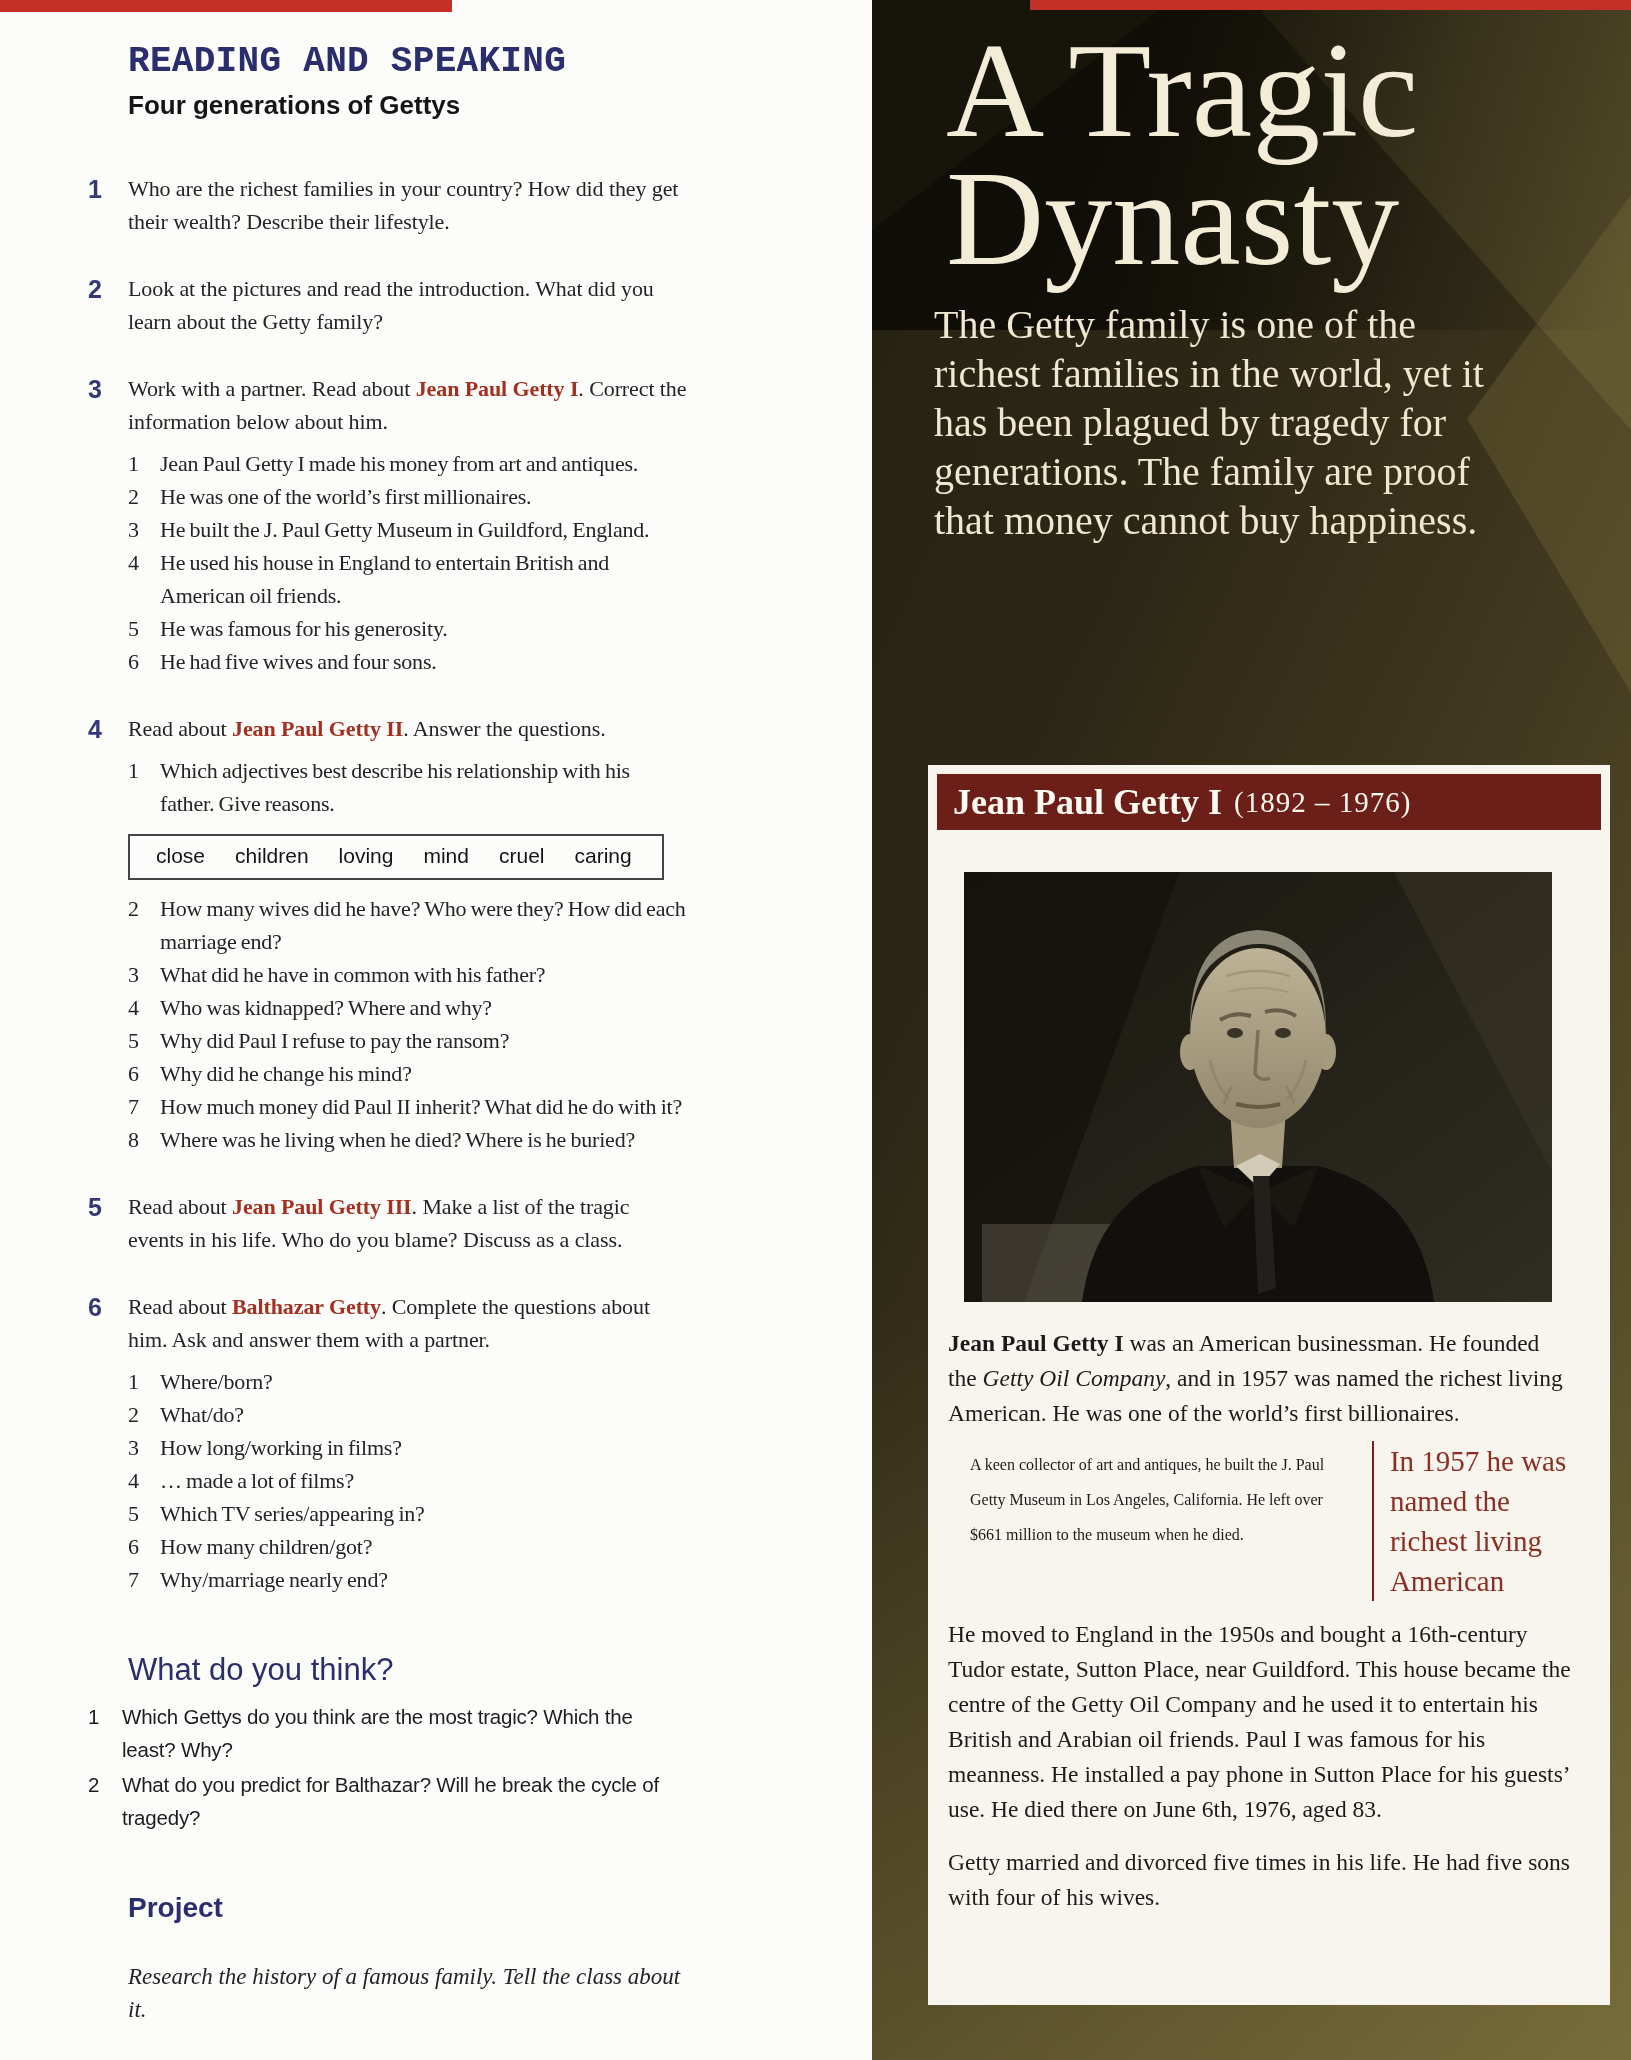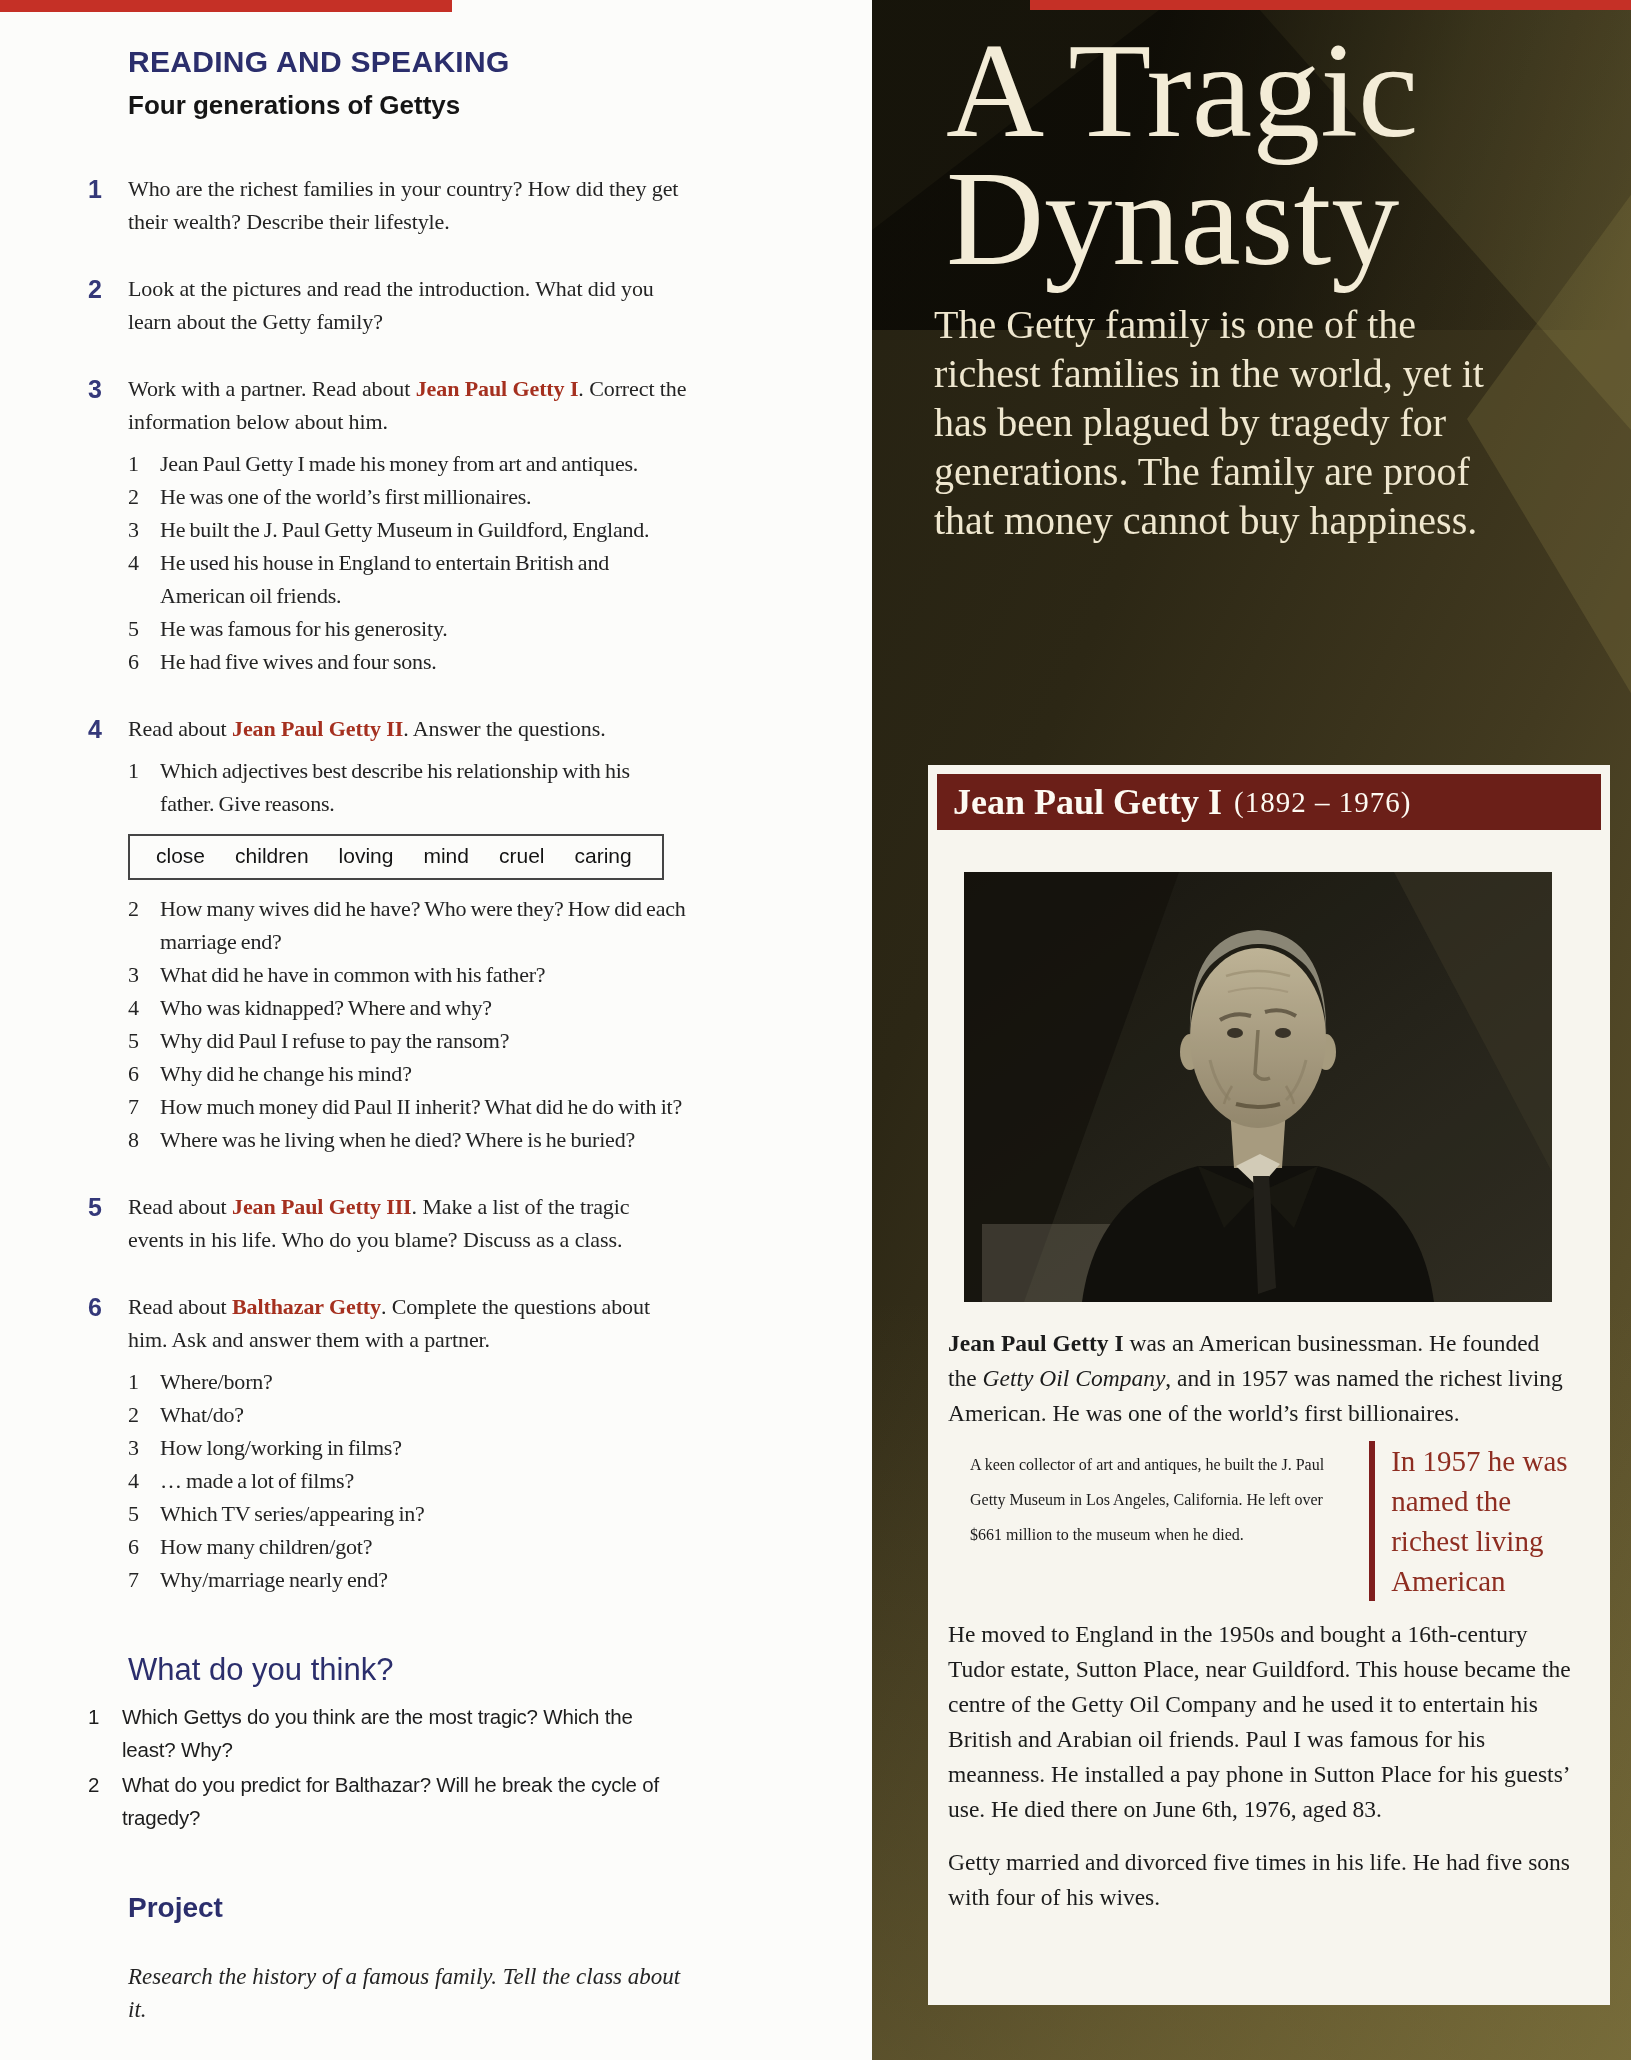--- a/index.html
+++ b/index.html
@@ -5,22 +5,22 @@
   html,body{margin:0;padding:0;background:#e8e8e4;}
   .page{position:relative;width:1631px;height:2060px;background:#fcfcfa;overflow:hidden;
         font-family:"Liberation Serif",serif;}
   
   .strip{position:absolute;top:0;height:12px;background:#c53026;z-index:9;}
   .strip-left{left:0;width:452px;}
   .strip-right{left:1030px;width:601px;height:10px;}
 
   
   .left{position:absolute;left:88px;top:42px;width:600px;color:#242424;}
-  .sec{margin:0 0 0 40px;font-family:Liberation Sans, sans-serif;font-weight:bold;
-       font-size:30px;line-height:40px;color:#2b2e6c;letter-spacing:.3px;}
+  .sec{margin:0 0 0 40px;font-family:Liberation Mono, monospace;font-weight:bold;
+       font-size:36px;line-height:40px;color:#2b2e6c;letter-spacing:.3px;}
   .sub{margin:8px 0 0 40px;font-family:"Liberation Sans",sans-serif;font-weight:bold;
        font-size:26px;line-height:30px;color:#151515;}
   .ex{display:flex;gap:16px;margin-top:34px;}
   .ex.first{margin-top:52px;}
   .exn{flex:none;min-width:24px;font-family:"Liberation Sans",sans-serif;font-weight:bold;
        font-size:25px;color:#343879;padding-top:3px;}
   .exb{flex:1;}
   .exi{margin:0;font-size:22px;line-height:33px;letter-spacing:-0.1px;}
   .red{color:#a5301f;font-weight:bold;}
   .sl{list-style:none;margin:9px 0 0 0;padding:0;}
@@ -64,21 +64,21 @@
   .card-bar{margin:9px 9px 0 9px;height:56px;background:#6b1f18;display:flex;align-items:center;
             padding-left:16px;color:#fdfaf2;}
   .card-name{font-weight:bold;font-size:36px;font-family:"Liberation Serif",serif;}
   .card-years{font-size:29px;margin-left:12px;letter-spacing:1px;}
   .photo{margin:42px 0 0 36px;width:588px;height:430px;}
   .photo svg{display:block;width:100%;height:100%;}
   .cp{margin:0 38px 0 20px;font-size:23.5px;line-height:35px;color:#1b1b1b;}
   .p1{margin-top:24px;}
   .cp-row{display:flex;margin:10px 38px 0 36px;}
   .p2{width:392px;margin:6px;font-size:16px;line-height:35px;color:#1b1b1b;}
-  .pull{margin-left:10px;border-left:6px solid #7f1d1d;padding-left:16px;width:185px;
+  .pull{margin-left:10px;border-left:2px solid #7f1d1d;padding-left:16px;width:185px;
         color:#8e2d21;font-size:29px;line-height:40px;}
   .p3{margin-top:16px;}
   .p4{margin-top:18px;}
 </style>
 </head>
 <body>
 
 <div class="page">
 
   <div class="strip strip-left"></div>

